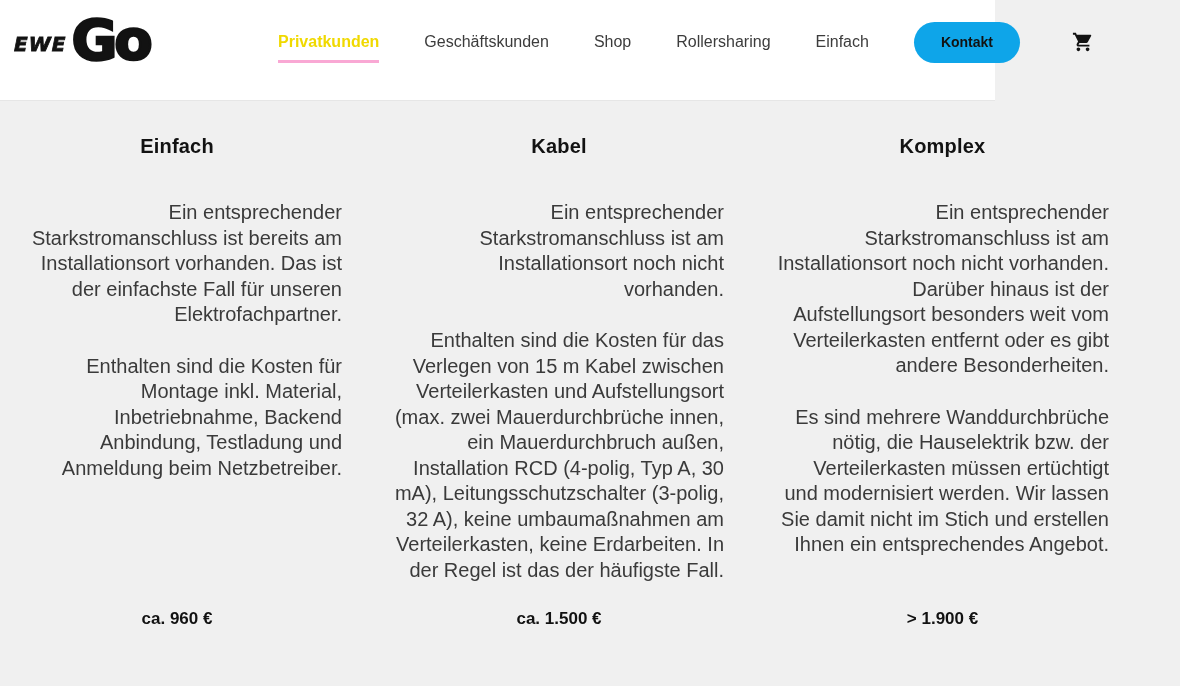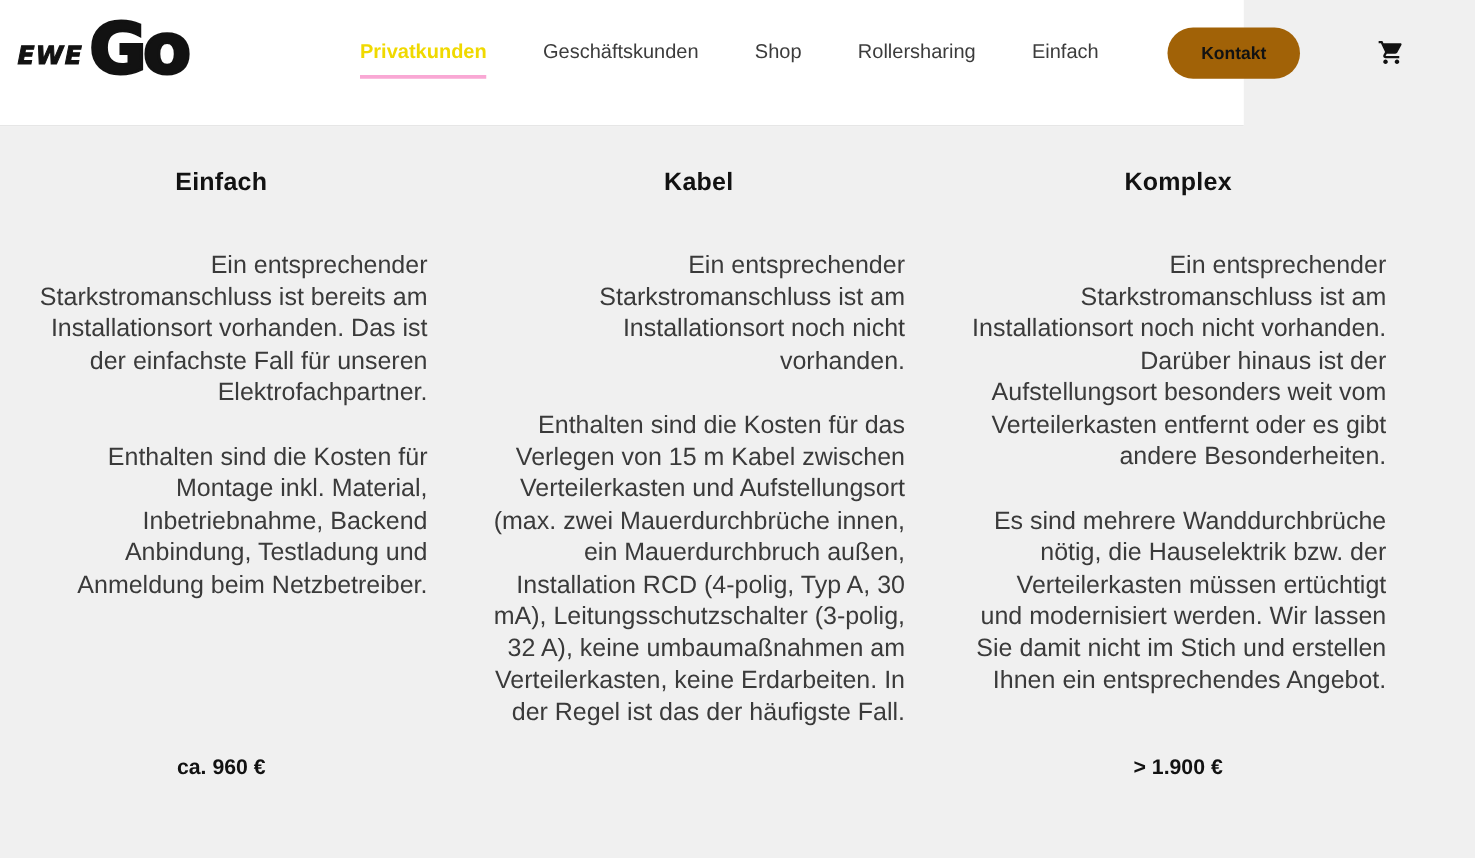--- a/index.html
+++ b/index.html
@@ -12,21 +12,20 @@
 
   
   .header {
     width: 995px;
     height: 101px;
     background: #ffffff;
     display: flex;
     align-items: center;
     padding: 0 60px 16px 14px;
     border-bottom: 1px solid #e6e6e6;
-    gap: 10px;
   }
   .logo {
     display: flex;
     align-items: center;
     gap: 5px;
     cursor: pointer;
     min-width: 170px;
   }
   .logo-ewe {
     font-family: "DejaVu Sans", sans-serif;
@@ -63,21 +62,21 @@
   }
   .nav-item.active {
     color: #f0d900;
     font-weight: bold;
     padding-bottom: 9px;
     border-bottom: 3px solid #f9a8d4;
     margin-bottom: -11px;
   }
   .contact-btn {
     margin-left: 45px;
-    background: #a16207;
+    background: #0ea5e9;
     border: none;
     border-radius: 21px;
     height: 41px;
     padding: 0 27px;
     font-family: "Liberation Sans", sans-serif;
     font-size: 14px;
     font-weight: bold;
     color: #121212;
     cursor: pointer;
   }
@@ -157,20 +156,21 @@
     </div>
     <div class="col-price">ca. 960 €</div>
   </section>
 
   <section class="col">
     <h3 class="col-title">Kabel</h3>
     <div class="col-body">
       <p>Ein entsprechender Starkstromanschluss ist am Installationsort noch nicht vorhanden.</p>
       <p>Enthalten sind die Kosten für das Verlegen von 15 m Kabel zwischen Verteilerkasten und Aufstellungsort (max. zwei Mauerdurchbrüche innen, ein Mauerdurchbruch außen,  Installation RCD (4-polig, Typ A, 30 mA), Leitungsschutzschalter (3-polig, 32 A), keine umbaumaßnahmen am Verteilerkasten, keine Erdarbeiten. In der Regel ist das der häufigste Fall.</p>
     </div>
+    <div class="col-price">ca. 1.500 €</div>
   </section>
 
   <section class="col">
     <h3 class="col-title">Komplex</h3>
     <div class="col-body">
       <p>Ein entsprechender Starkstromanschluss ist am Installationsort noch nicht vorhanden. Darüber hinaus ist der Aufstellungsort besonders weit vom Verteilerkasten entfernt oder es gibt andere Besonderheiten.</p>
       <p>Es sind mehrere Wanddurchbrüche nötig, die Hauselektrik bzw. der Verteilerkasten müssen ertüchtigt und modernisiert werden. Wir lassen Sie damit nicht im Stich und erstellen Ihnen ein entsprechendes Angebot.</p>
     </div>
     <div class="col-price">&gt; 1.900 €</div>
   </section>

